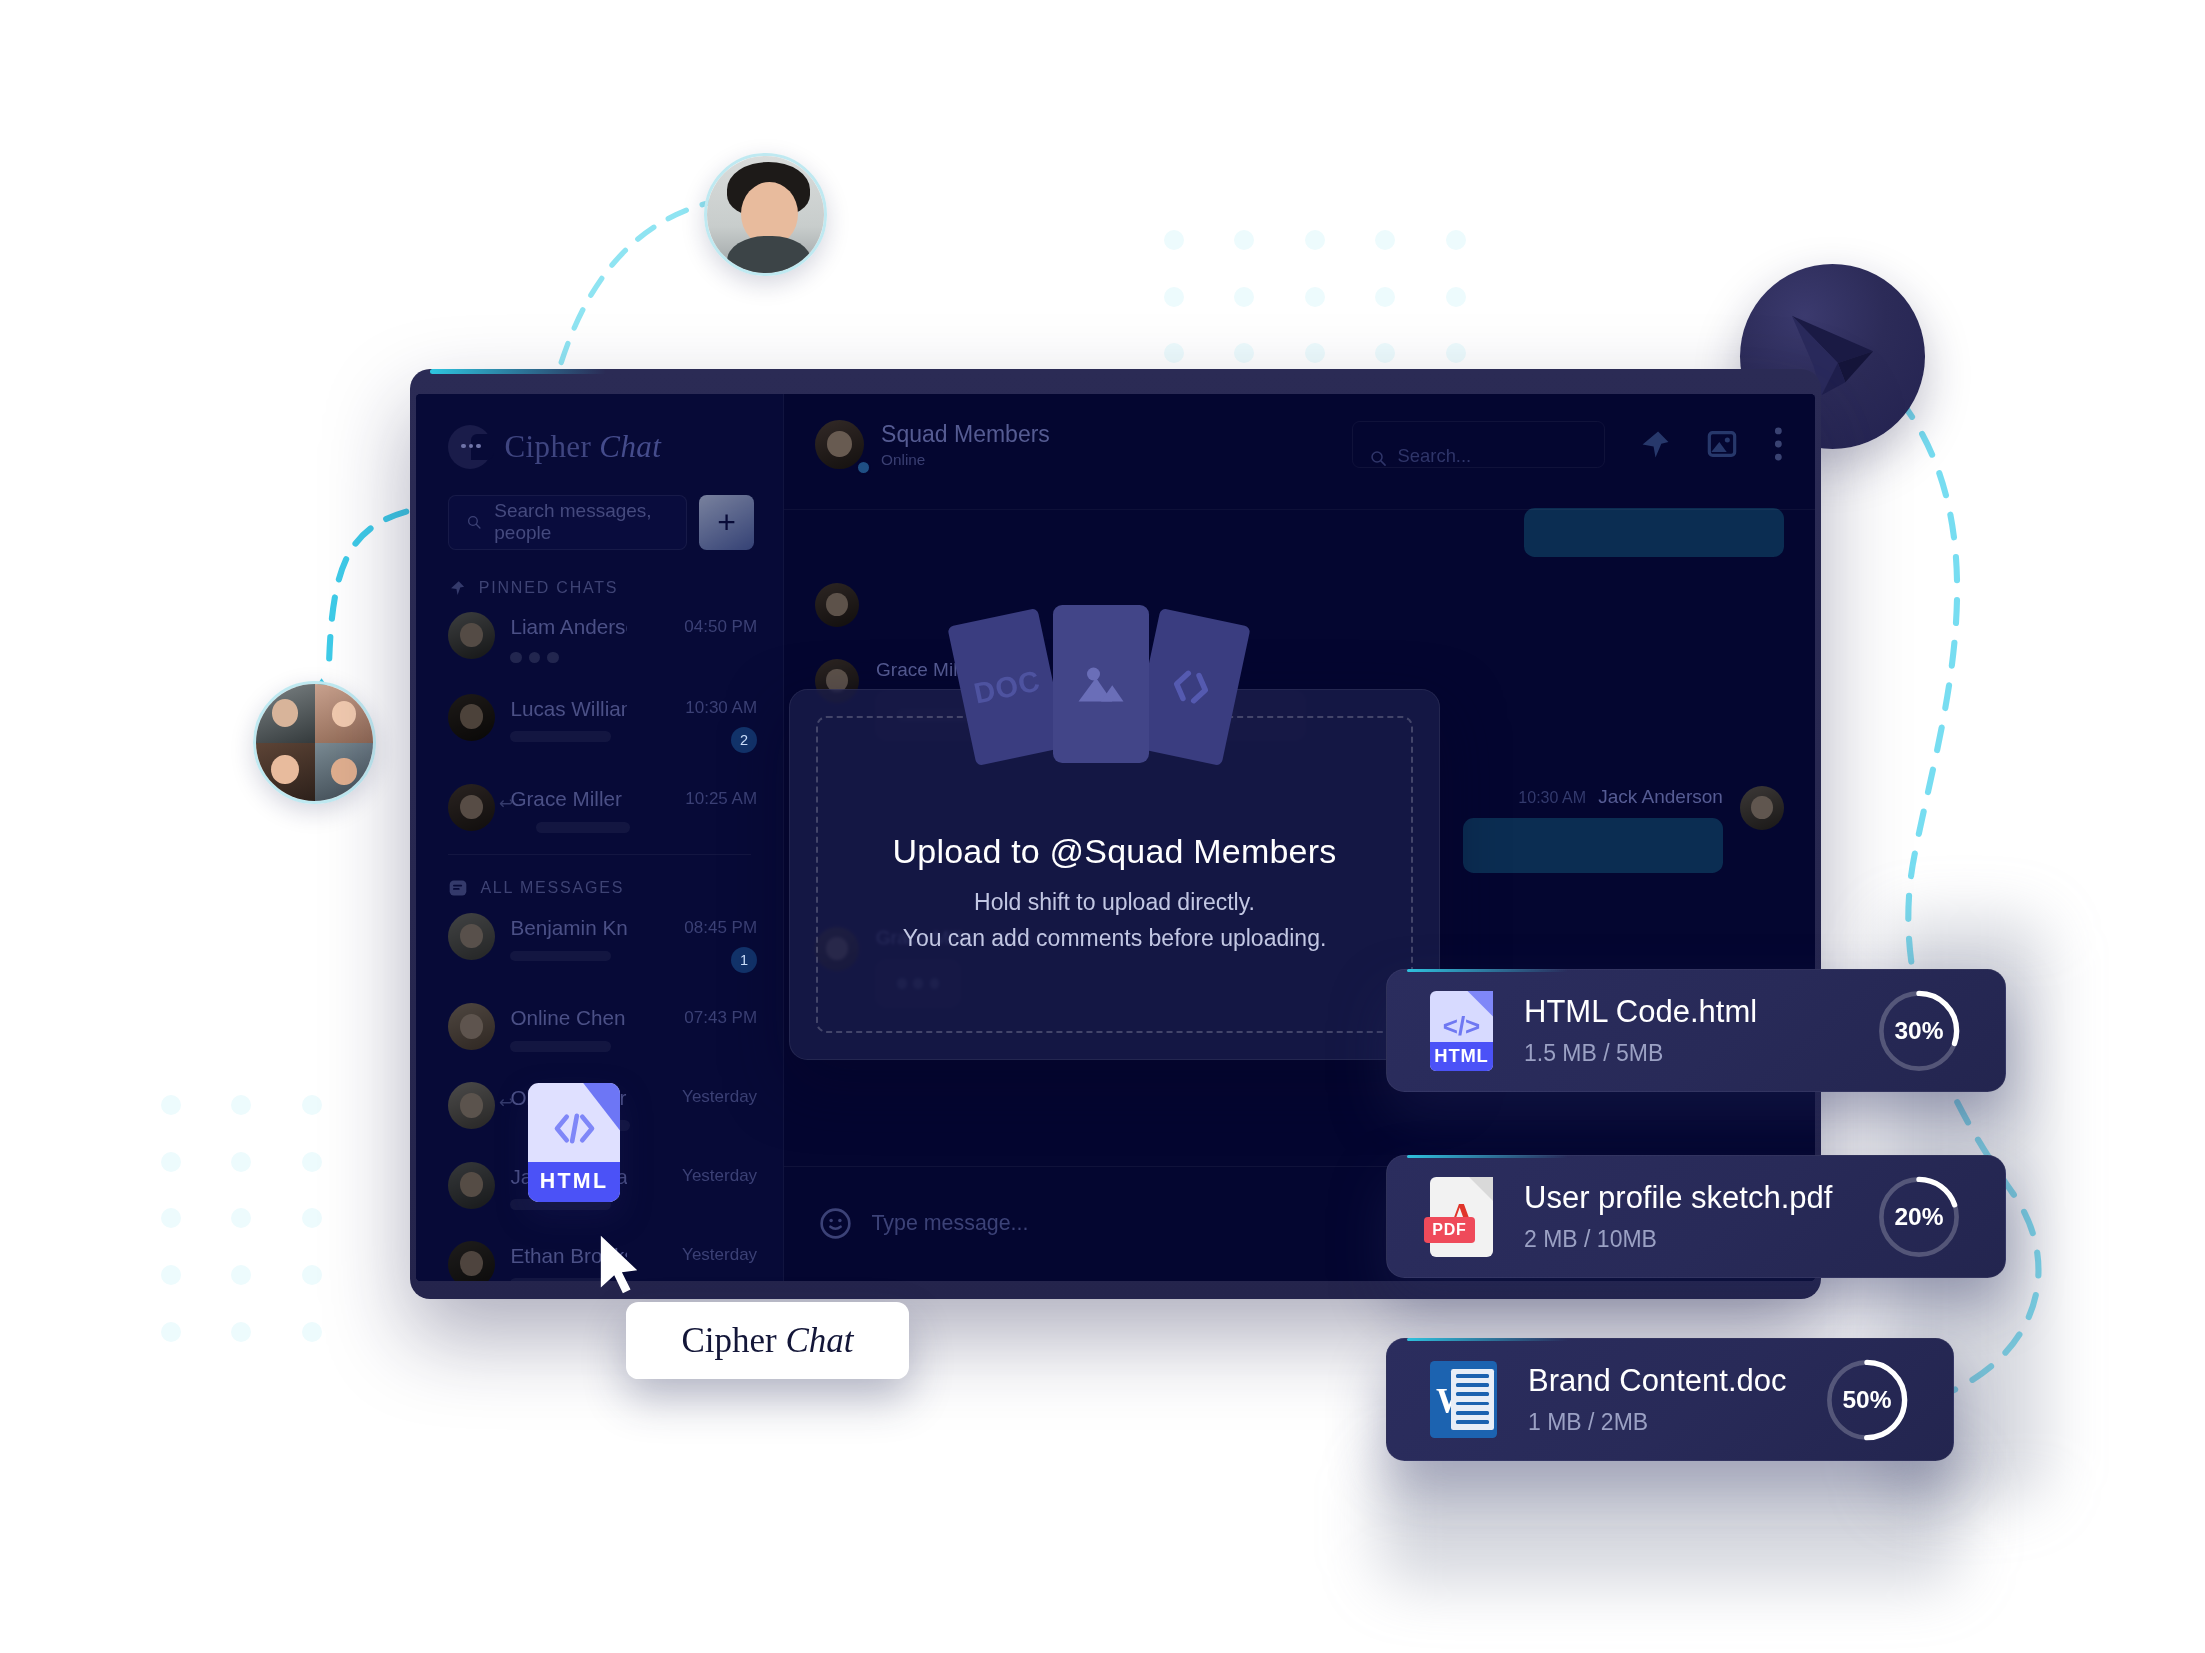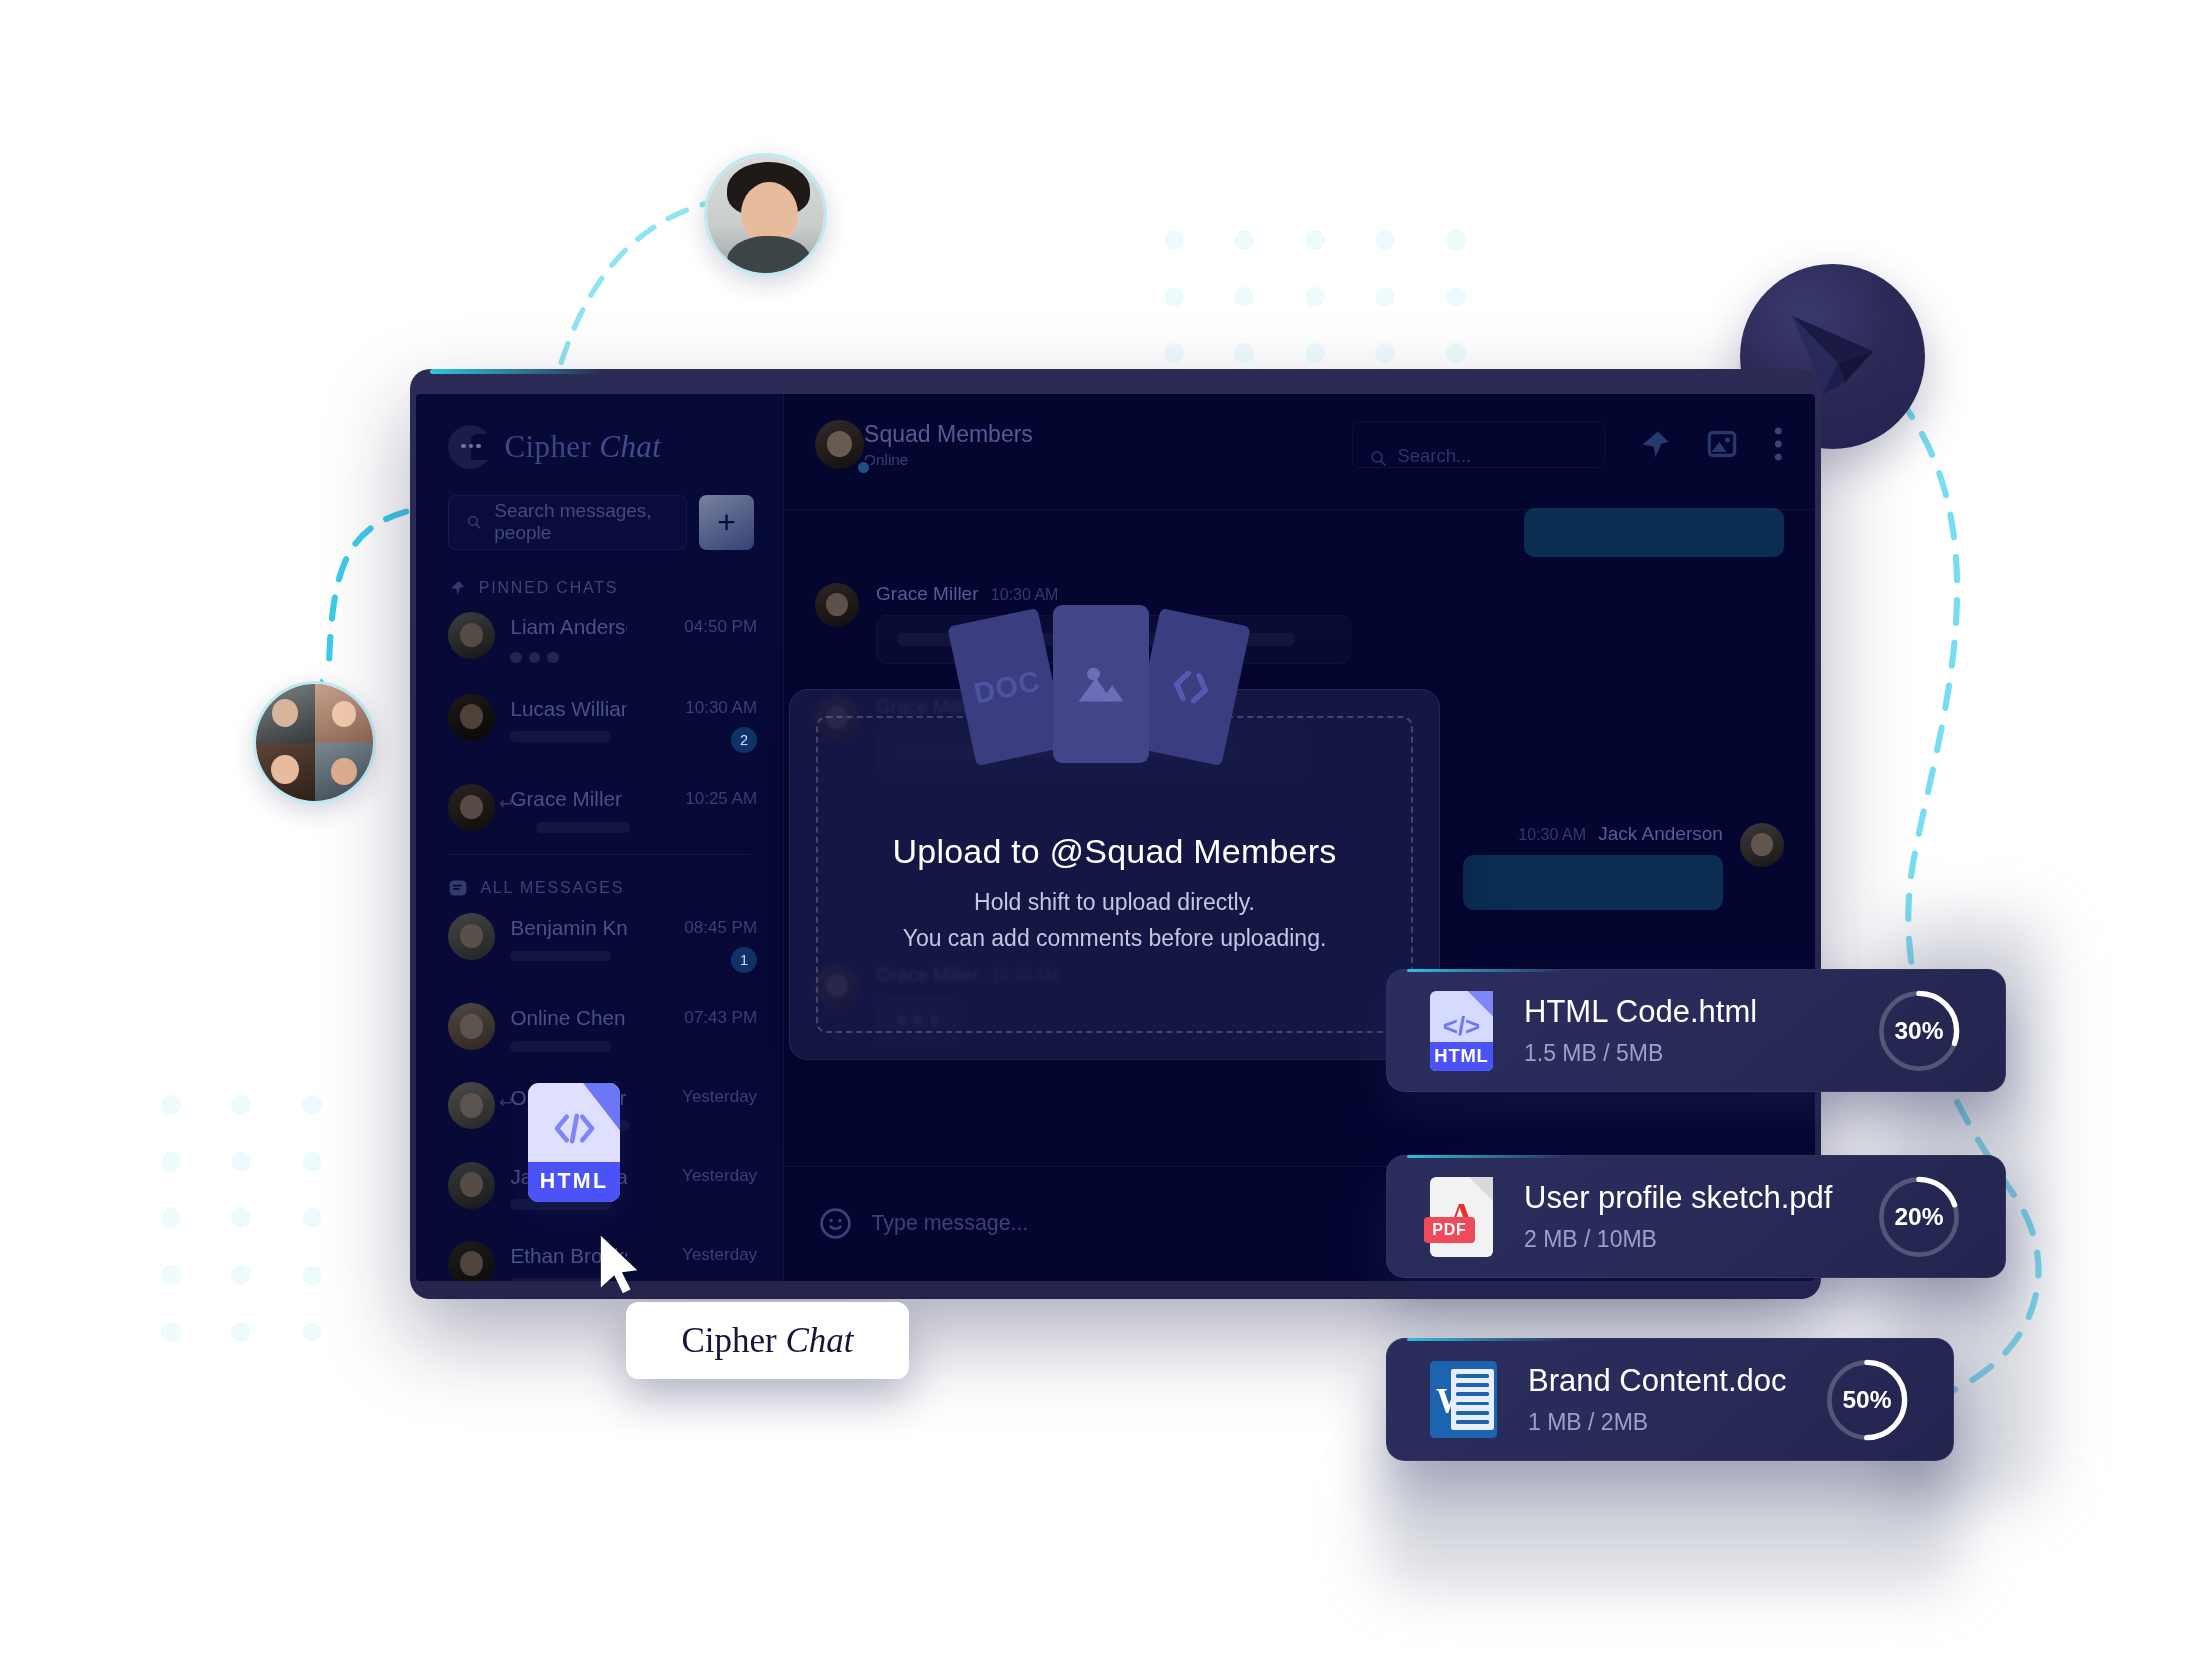--- a/index.html
+++ b/index.html
@@ -118,21 +118,21 @@
     display:inline-flex;align-items:center;justify-content:center;
     width:26px;height:26px;border-radius:50%;background:#12336b;color:#cfe3ff;
     font-size:14.5px;margin-top:9.2px;
   }
   .typing{display:flex;gap:6.9px;margin-top:12.3px;}
   .typing i{width:11.5px;height:11.5px;border-radius:50%;background:#22264f;display:block;}
   .divider{height:0.8px;background:rgba(255,255,255,.05);margin:6.1px 32px 0 32px;}
 
   
   .chatpanel{flex:1;position:relative;background:#040630;}
-  .cp-head{display:flex;align-items:center;padding:26px 31px 0 31px;}
+  .cp-head{display:flex;align-items:center;gap:17px;padding:26px 31px 0 31px;}
   .cp-avatar{width:49px;height:49px;border-radius:50%;overflow:hidden;position:relative;flex:0 0 49px;
     filter:brightness(.5) saturate(.6);}
   .cp-online{position:absolute;right:-1.5px;bottom:1.5px;width:15.3px;height:15.3px;border-radius:50%;
     background:#1f4f84;border:2.3px solid #040630;}
   .cp-title{font-size:23px;color:#555b92;line-height:1.25;}
   .cp-sub{font-size:15.3px;color:#3a3f72;margin-top:3.1px;}
   .cp-actions{margin-left:auto;display:flex;align-items:center;gap:35px;}
   .cp-search{
     width:253px;height:47px;border-radius:7.7px;border:0.8px solid rgba(255,255,255,.05);
     display:flex;align-items:flex-end;gap:10.7px;padding:0 15.3px;color:#2f3569;font-size:18.4px;
@@ -532,26 +532,20 @@
         <div class="cp-sep"></div>
 
         <div class="msg me" style="margin-top:27.6px;">
           <div class="bubble me" style="width:260px;height:49px;"></div>
         </div>
 
         <div class="msg">
           <div class="msg-av" style="background:linear-gradient(160deg,#6e5148,#2b1f1b)">
             <div style="width:21.4px;height:23px;border-radius:50%;background:#e0b293;margin:10px auto 0"></div>
             </div>
-          <div>
-            <div><span class="msg-name">Grace Miller</span><span class="msg-time">10:30 AM</span></div>
-            <div class="bubble" style="width:475px;">
-              <div class="line" style="width:92%"></div>
-            </div>
-          </div>
         </div>
 
         <div class="msg" style="margin-top:32px;">
           <div class="msg-av" style="background:linear-gradient(160deg,#6e5148,#2b1f1b)">
             <div style="width:21.4px;height:23px;border-radius:50%;background:#e0b293;margin:10px auto 0"></div>
             </div>
           <div>
             <div><span class="msg-name">Grace Miller</span></div>
             <div class="bubble" style="width:429px;">
               <div class="line" style="width:88%"></div>

